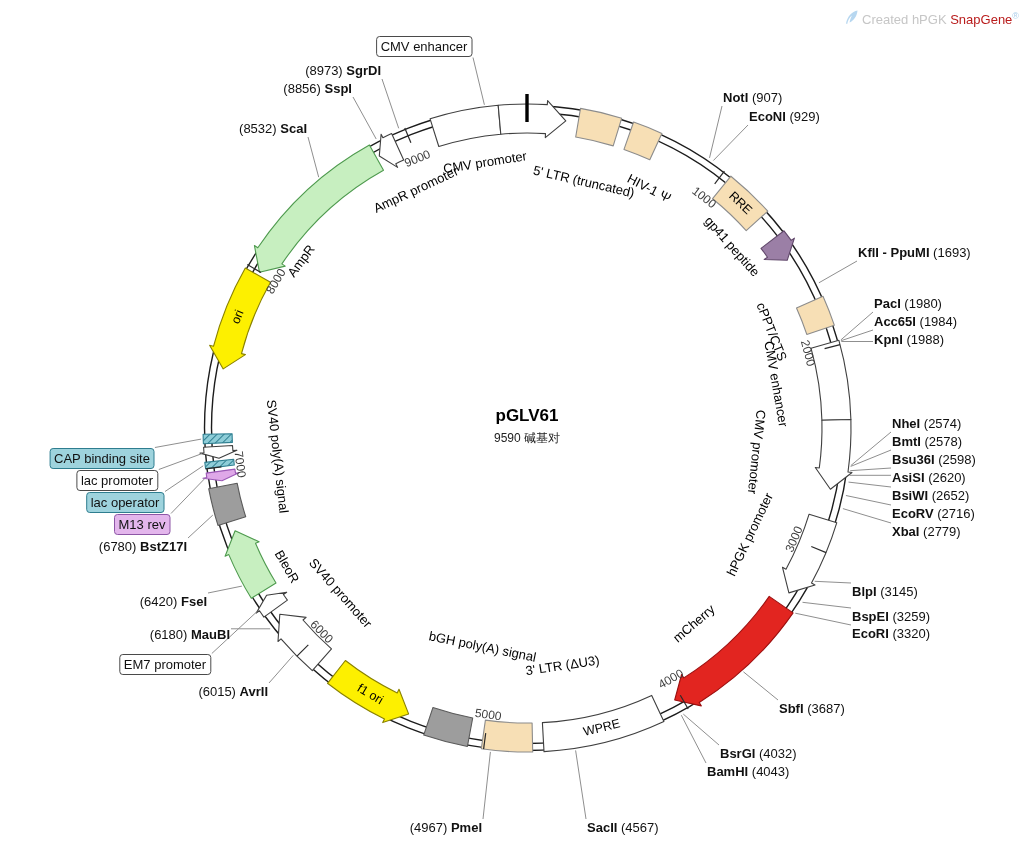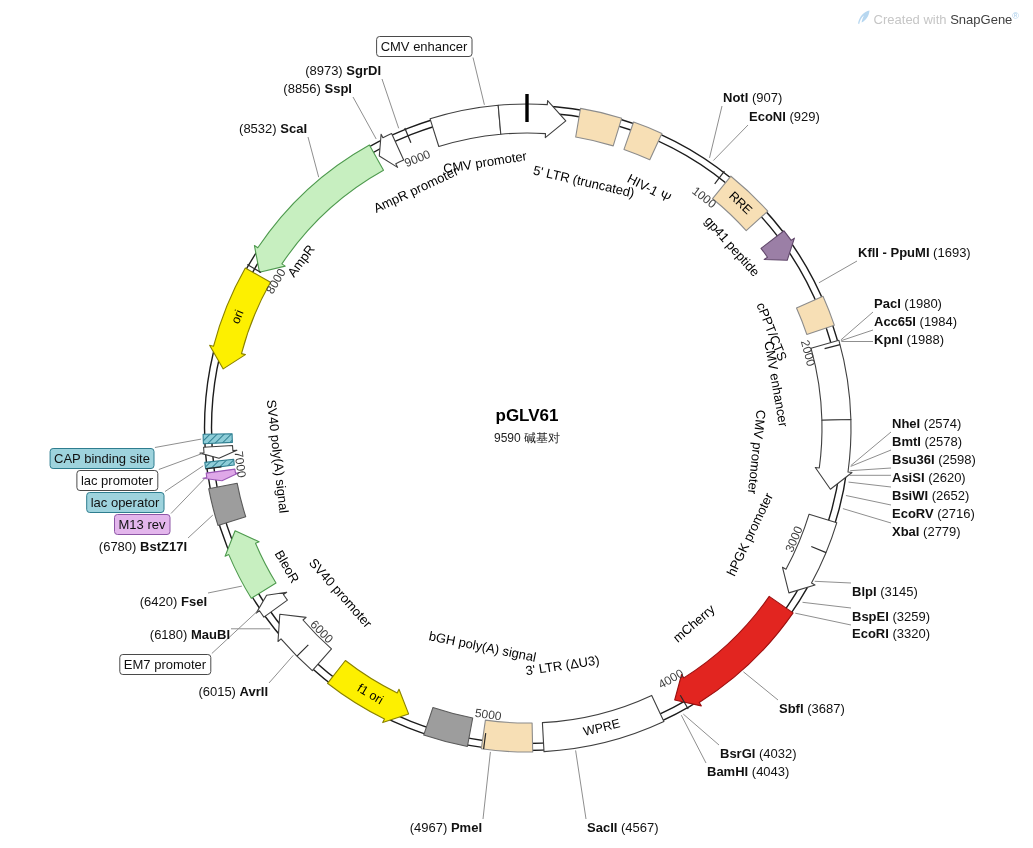--- a/index.html
+++ b/index.html
@@ -1,20 +1,20 @@
 <!DOCTYPE html>
 <html><head>
 <meta charset="utf-8">
 <style>
   html,body{margin:0;padding:0;background:#ffffff;}
   .stage{position:relative;width:1033px;height:848px;background:#fff;overflow:hidden;
          font-family:"Liberation Sans",sans-serif;}
   .watermark{position:absolute;top:10px;right:14px;font-size:13px;color:#c6c6c6;
              display:flex;align-items:center;gap:4px;}
-  .wm-brand{color:#404040;}
+  .wm-brand{color:#b91c1c;}
   .wm-reg{font-size:9px;vertical-align:super;color:#a9cdea;}
   svg text{font-family:"Liberation Sans",sans-serif;}
   .backbone{fill:none;stroke:#1c1c1c;stroke-width:1.4;}
   .feature{stroke-width:1.1;stroke-linejoin:round;}
   .tickline{stroke:#2a2a2a;stroke-width:1.2;}
   .origin-tick{stroke:#000;stroke-width:3.4;}
   .tick-label{font-size:12px;fill:#3d3d3d;}
   .feat-label{font-size:13px;fill:#000;}
   .on-feat{font-size:12.5px;}
   .ext{font-size:13px;fill:#111;}
@@ -29,21 +29,21 @@
 </head>
 <body>
 
 <div class="stage">
   <div class="watermark">
     <span>
       <svg width="13" height="15" viewBox="0 0 13 15">
           <path d="M12.5 0.5 C7 1.5 2.2 6.5 1 13.5 L2.2 14 C3 10 4.5 7.5 7 5.5 C5.5 8.5 4.8 10.5 4.6 12.5 C9 10.5 12 6 12.5 0.5 Z" fill="#b7d7f0"></path>
         </svg>
     </span>
-    <span><span>Created with </span><span class="wm-brand">SnapGene</span><span class="wm-reg">®</span></span>
+    <span><span>Created hPGK </span><span class="wm-brand">SnapGene</span><span class="wm-reg">®</span></span>
   </div>
 
   <svg id="plasmid-map" width="1033" height="848" viewBox="0 0 1033 848">
     <defs>
       <pattern id="hatch" width="5" height="5" patternUnits="userSpaceOnUse" patternTransform="rotate(45)">
         <rect width="5" height="5" fill="#8ecdd8"></rect>
         <line x1="0" y1="0" x2="0" y2="5" stroke="#2f7f91" stroke-width="2"></line>
       </pattern>
     </defs>
     <g id="backbone-layer">

